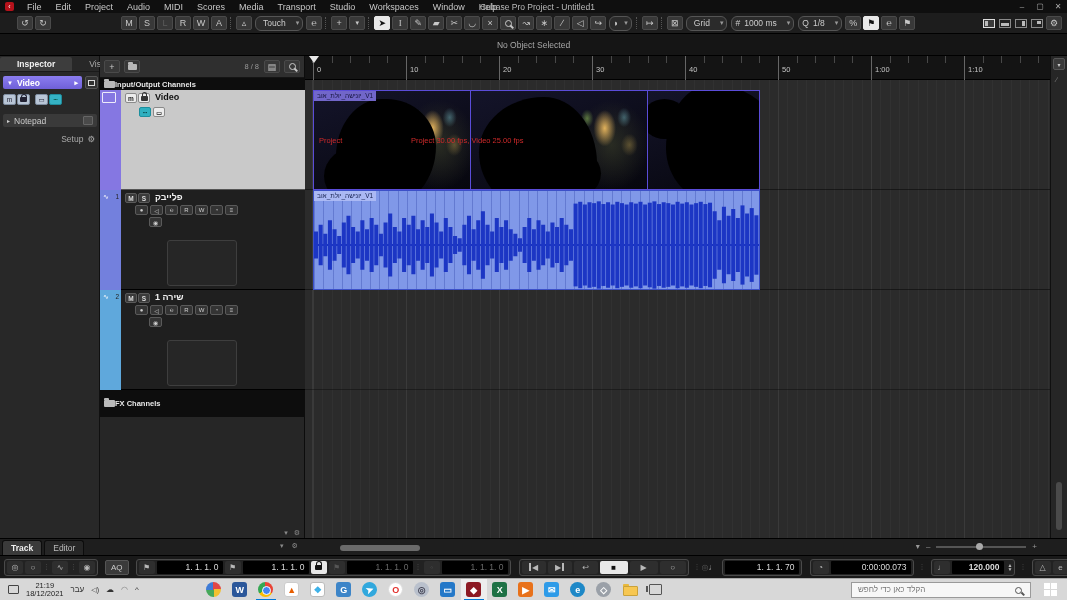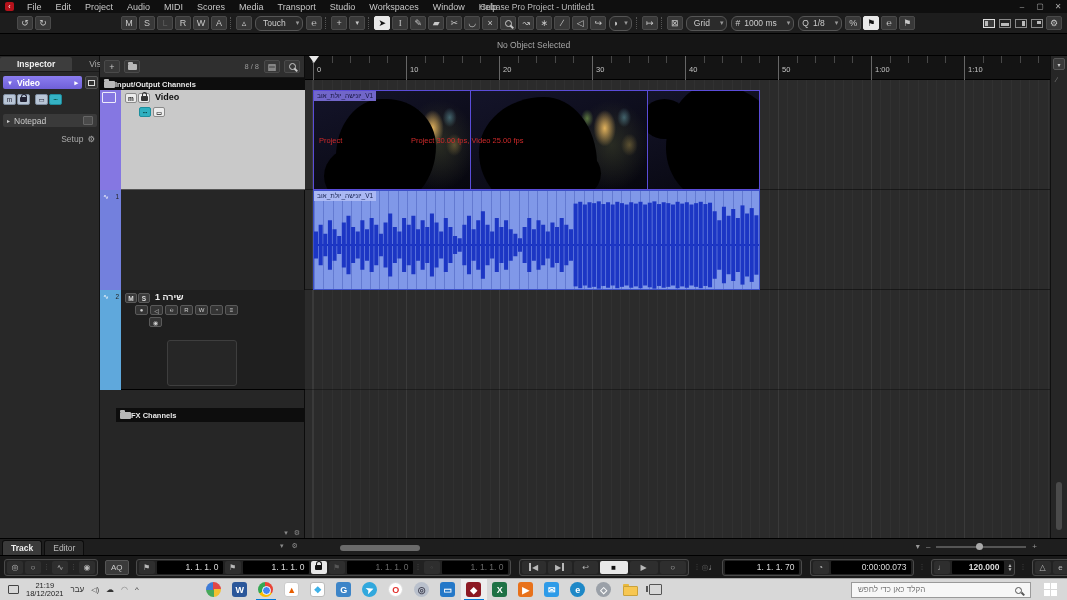--- a/index.html
+++ b/index.html
@@ -54,21 +54,21 @@
   .notepad .npbtn{margin-left:auto;width:10px;height:9px;background:#4a4a4a;border:1px solid #666;border-radius:1px;}
   .setup-row{position:absolute;right:4px;top:78px;display:flex;align-items:center;gap:4px;color:#aaa;font-size:8.5px;}
 
   
   .tracklist{position:absolute;left:100px;top:0;width:205px;height:482px;background:#262626;border-right:1px solid #0c0c0c;}
   .tl-hdr{height:22px;display:flex;align-items:center;background:#2f2f2f;border-bottom:1px solid #141414;padding:0 3px;gap:2px;}
   .tl-hdr .tbtn{height:13px;}
   .tl-count{margin-left:auto;color:#999;font-size:7.5px;margin-right:2px;}
   .row-io,.row-fx{position:absolute;left:0;width:205px;height:12px;background:#0d0d0d;display:flex;align-items:center;padding-left:4px;color:#e8e8e8;font-weight:bold;font-size:7.5px;}
   .row-io{top:22px;}
-  .row-fx{top:352px;height:14px;margin-left:16px;}
+  .row-fx{top:334px;height:27px;}
   .fold{width:11px;height:7px;background:#b9b9b9;border-radius:1px;position:relative;}
   .fold::before{content:"";position:absolute;top:-2px;left:0;width:5px;height:2px;background:inherit;border-radius:1px 1px 0 0;}
   .trow{position:absolute;left:0;width:205px;display:flex;}
   .trow .strip{width:21px;position:relative;color:#fff;}
   .strip .ticon{position:absolute;left:2px;top:2px;width:14px;height:11px;border:1px solid rgba(255,255,255,.85);border-radius:1px;font-size:6px;display:flex;align-items:center;justify-content:center;}
   .strip .tnum{position:absolute;right:2px;top:3px;font-size:6.5px;color:#222;}
   .strip .wv{position:absolute;left:3px;top:3px;font-size:7px;color:#fff;}
   .trow .tbody{flex:1;position:relative;}
   .row-video{top:34px;height:100px;}
   .row-video .tbody{background:#c9c9c9;border-bottom:1px solid #555;}
@@ -371,20 +371,40 @@
             <span class="sb lgt" style="background:#2fb0c0;border-color:#1c8f9e;color:#033;font-size:4px;">•••</span>
             <span class="sb lgt" style="font-size:6px;">▭</span>
           </span>
         </div>
       </div>
 
       <div class="trow row-a1">
         <div class="strip" style="background:#7380dd;">
           <span class="wv">∿</span>
           <span class="tnum">1</span>
+        </div>
+        <div class="tbody">
+          <span class="msml">
+            <span class="sb drk">M</span>
+            <span class="sb drk">S</span>
+          </span>
+          <span class="tname">פלייבק</span>
+          <span class="abtns1">
+              <span class="cbtn">●</span>
+              <span class="cbtn">◁</span>
+              <span class="cbtn">℮</span>
+              <span class="cbtn">R</span>
+              <span class="cbtn">W</span>
+              <span class="cbtn">◔</span>
+              <span class="cbtn">≡</span>
+            </span>
+          <span class="abtns2">
+              <span class="cbtn">◉</span>
+            </span>
+          <span class="emptybox"></span>
         </div>
       </div>
 
       <div class="trow row-a2">
         <div class="strip" style="background:#5fa8dc;">
           <span class="wv">∿</span>
           <span class="tnum">2</span>
         </div>
         <div class="tbody">
           <span class="msml">

